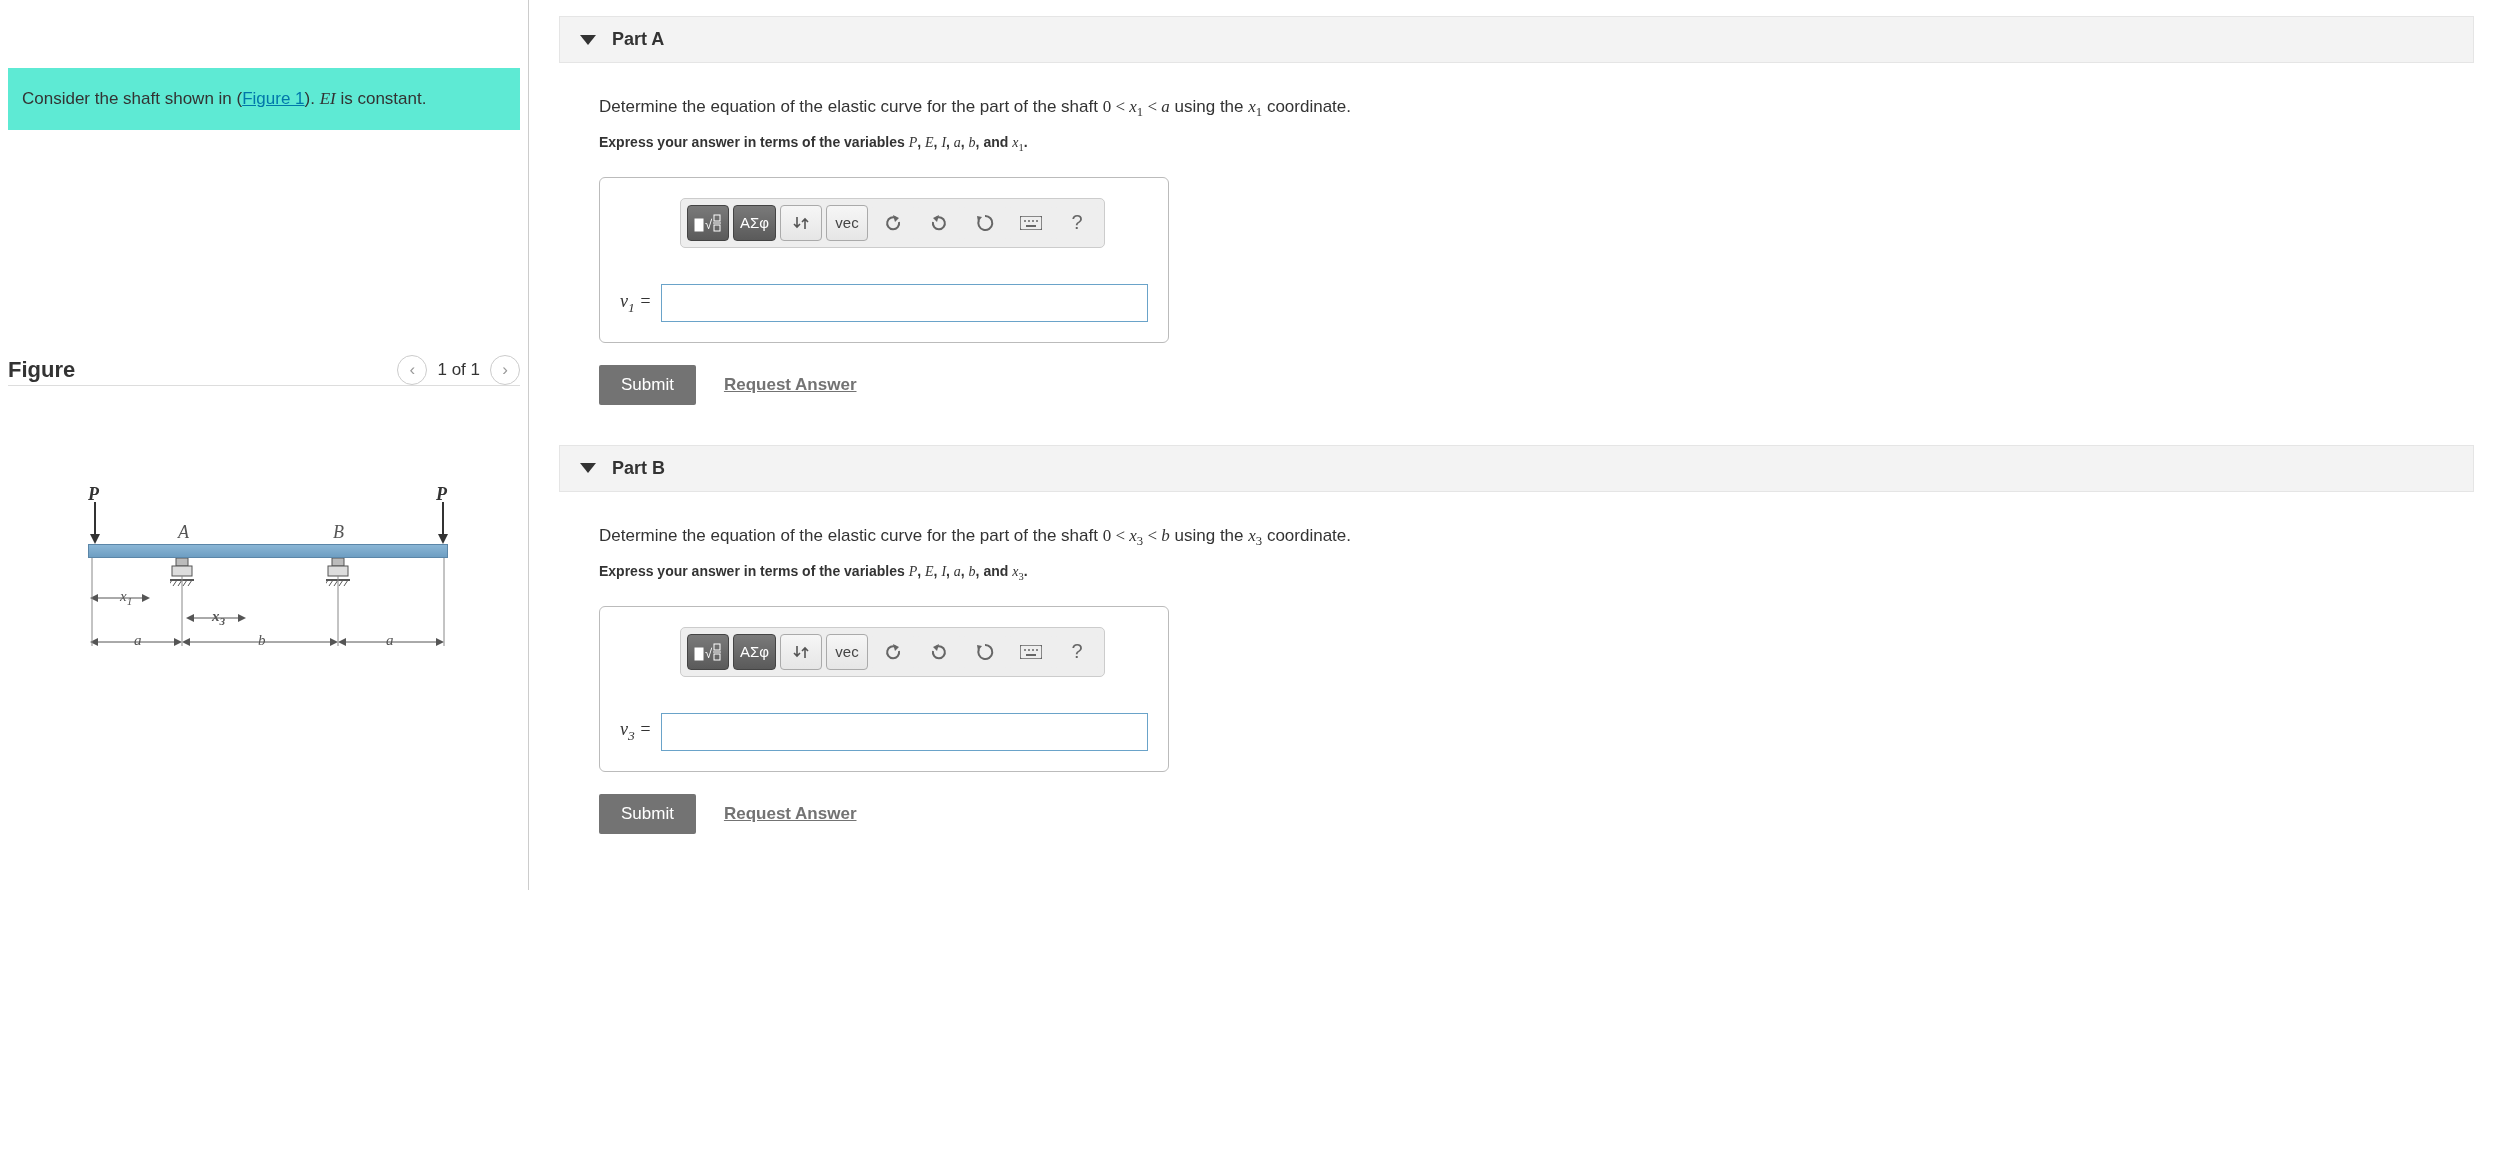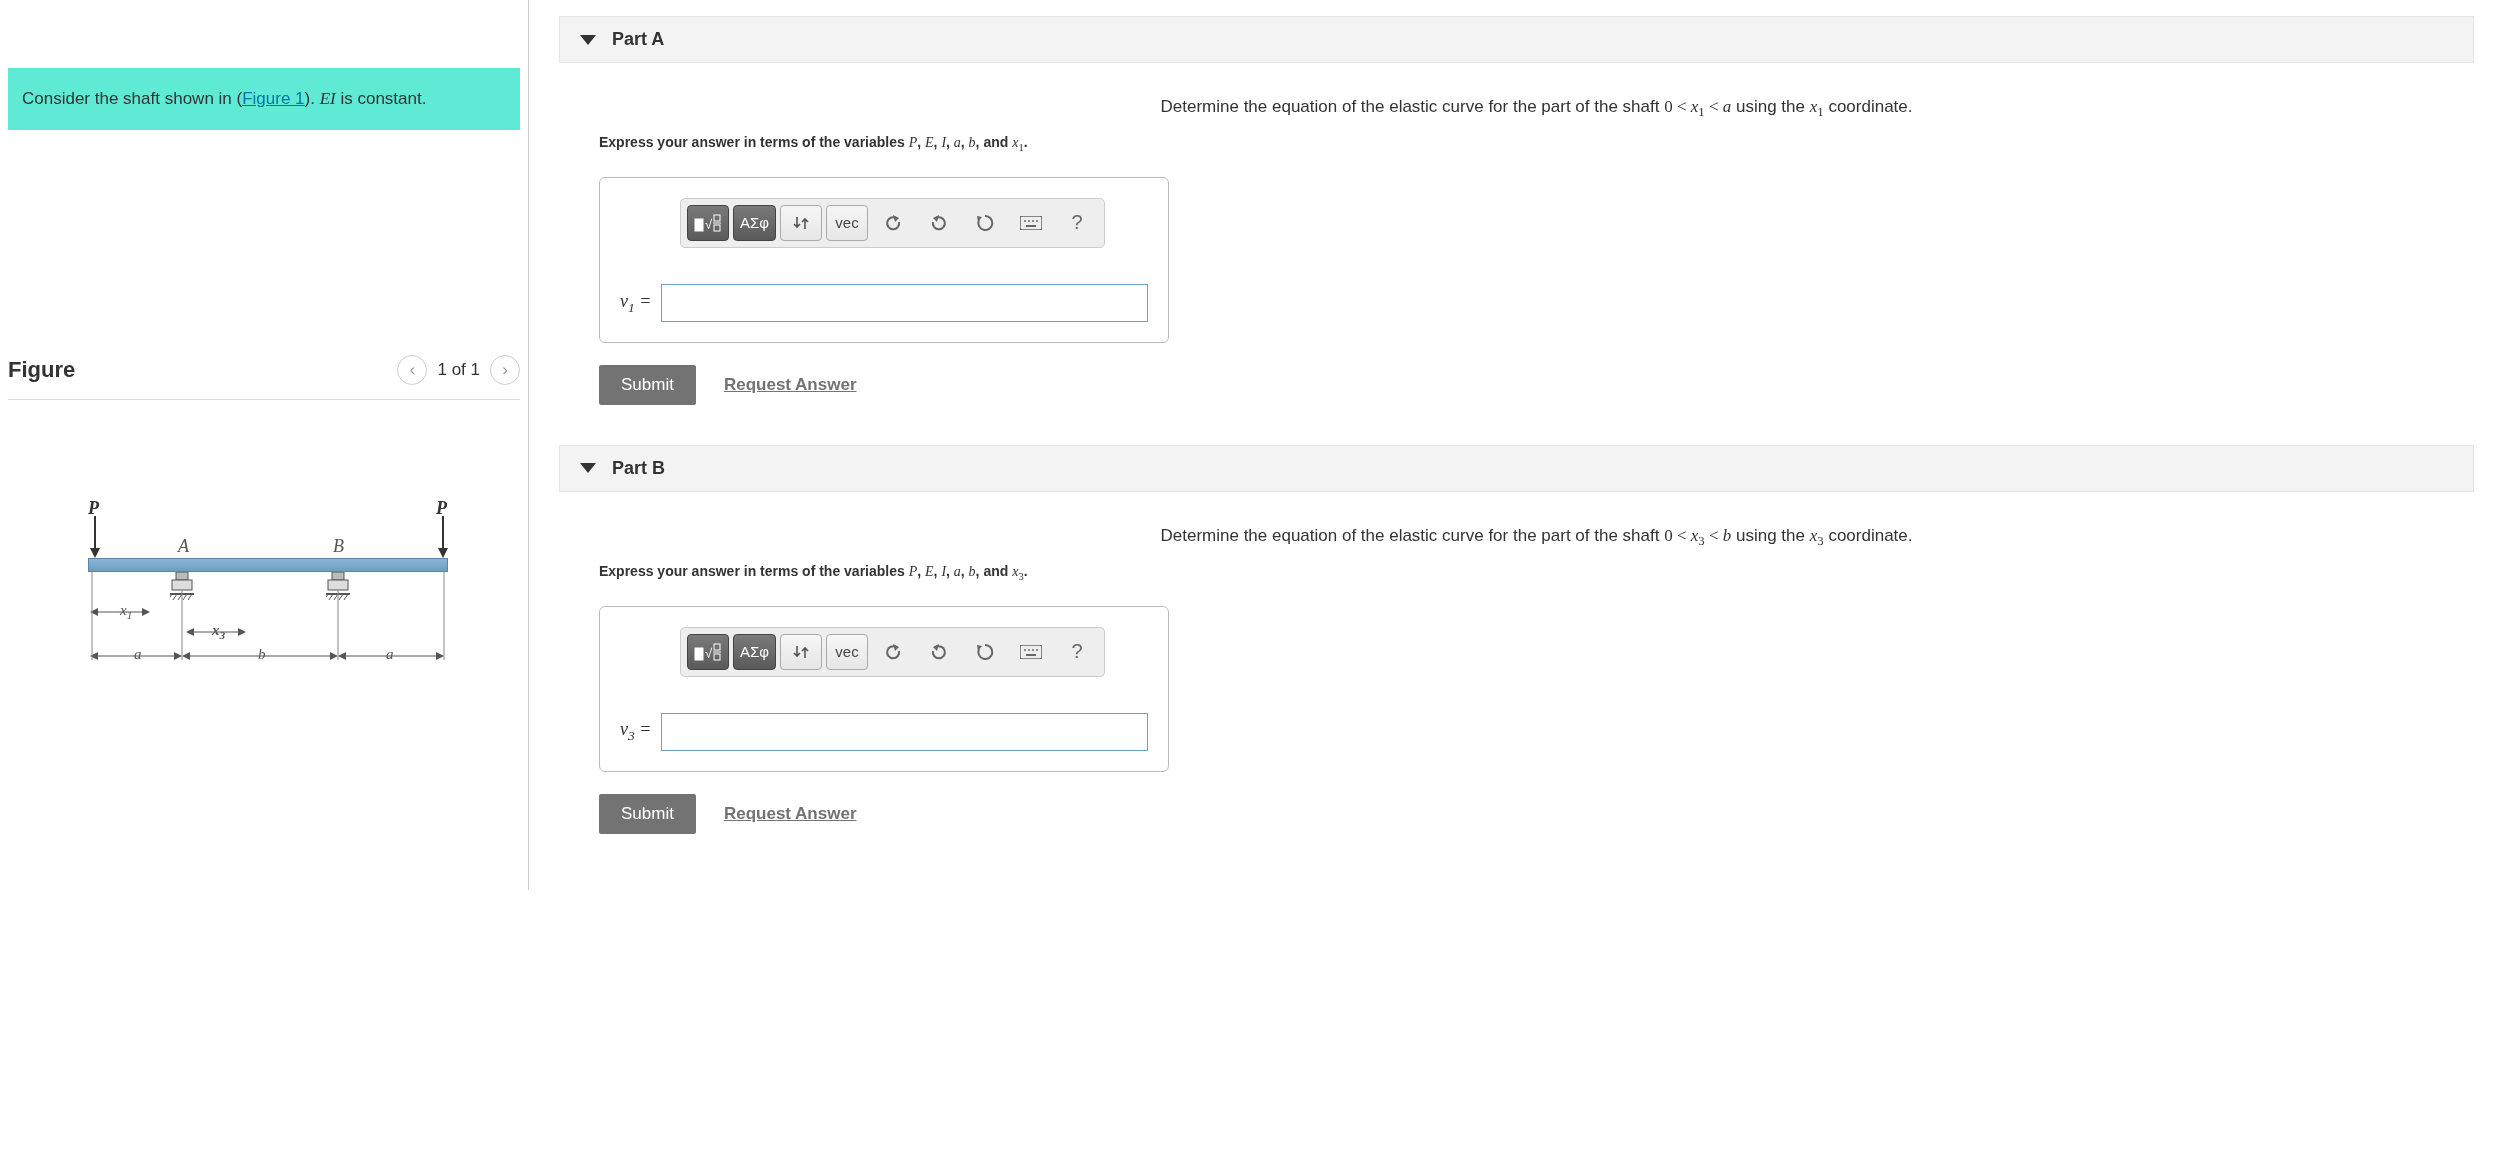--- a/index.html
+++ b/index.html
@@ -2,37 +2,37 @@
 <html><head>
 <meta charset="utf-8">
 <style>
 * { box-sizing: border-box; margin: 0; padding: 0; }
 body { font-family: Arial, Helvetica, sans-serif; font-size: 14px; color: #333; background: #fff; }
 .page { display: flex; width: 2504px; }
 .left-col { width: 528px; padding: 0 8px; }
 .right-col { flex: 1; padding: 16px 30px; border-left: 1px solid #ccc; }
 .prompt-box { background: #5eead4; padding: 18px 14px; margin-top: 68px; font-size: 17px; line-height: 1.5; }
 .prompt-box a { color: #0077aa; text-decoration: underline; }
-.figure-header { display: flex; align-items: center; justify-content: space-between; margin-top: 225px; border-bottom: 1px solid #ddd; padding-bottom: 14px; }
+.figure-header { display: flex; align-items: center; justify-content: space-between; margin-top: 225px; border-bottom: 1px solid #ddd; }
 .figure-title { font-size: 22px; font-weight: bold; }
 .pager { display: flex; align-items: center; gap: 10px; font-size: 17px; }
 .pager-btn { width: 30px; height: 30px; border: 1px solid #ccc; border-radius: 50%; background: #fff; display: flex; align-items: center; justify-content: center; color: #999; cursor: pointer; }
 .figure-img { margin-top: 98px; padding: 4px; position: relative; height: 200px; }
 
 .beam { position: absolute; left: 80px; top: 60px; width: 360px; height: 14px; background: linear-gradient(#8ab6d6,#6e9ec2); border: 1px solid #5b86a8; }
 .load { position: absolute; font-weight: bold; font-style: italic; font-family: 'Times New Roman', serif; font-size: 18px; }
 .support { width: 24px; height: 30px; position: absolute; }
 .support svg { width: 100%; height: 100%; }
 .dim { position: absolute; font-style: italic; font-family: 'Times New Roman', serif; font-size: 15px; color: #555; }
 
 .part-block { margin-bottom: 40px; }
 .part-header { background: #f3f3f3; border: 1px solid #e5e5e5; padding: 12px 20px; display: flex; align-items: center; gap: 16px; font-weight: bold; font-size: 18px; cursor: pointer; margin-bottom: 30px; }
 .caret { width: 0; height: 0; border-left: 8px solid transparent; border-right: 8px solid transparent; border-top: 10px solid #333; }
 .part-body { padding-left: 40px; }
-.question-text { font-size: 17px; line-height: 1.7; margin-bottom: 10px; font-family: Arial, sans-serif; text-align: center; }
+.question-text { font-size: 17px; line-height: 1.7; margin-bottom: 10px; font-family: Arial, sans-serif; }
 .question-text .math { font-family: 'Times New Roman', serif; }
 .instruction { font-weight: bold; font-size: 14px; margin-bottom: 24px; font-family: Arial, sans-serif; }
 .instruction .math { font-family: 'Times New Roman', serif; font-weight: normal; font-style: italic; }
 .answer-box { border: 1px solid #bbb; border-radius: 6px; width: 570px; padding: 20px; }
 .toolbar { background: #eee; border: 1px solid #ccc; border-radius: 5px; display: inline-flex; align-items: center; padding: 6px; gap: 4px; margin-left: 60px; }
 .tb-btn { height: 36px; min-width: 42px; background: linear-gradient(#7a7a7a,#5a5a5a); border: 1px solid #444; border-radius: 4px; color: #fff; display: flex; align-items: center; justify-content: center; font-size: 15px; cursor: pointer; padding: 0 6px; }
 .tb-btn.light { background: #eee; border: 1px solid transparent; color: #666; }
 .tb-btn.light.bord { border: 1px solid #aaa; background: linear-gradient(#f6f6f6,#e6e6e6); color: #444; }
 .answer-row { display: flex; align-items: center; gap: 10px; margin-top: 36px; }
 .ans-label { font-family: 'Times New Roman', serif; font-style: italic; font-size: 18px; }

